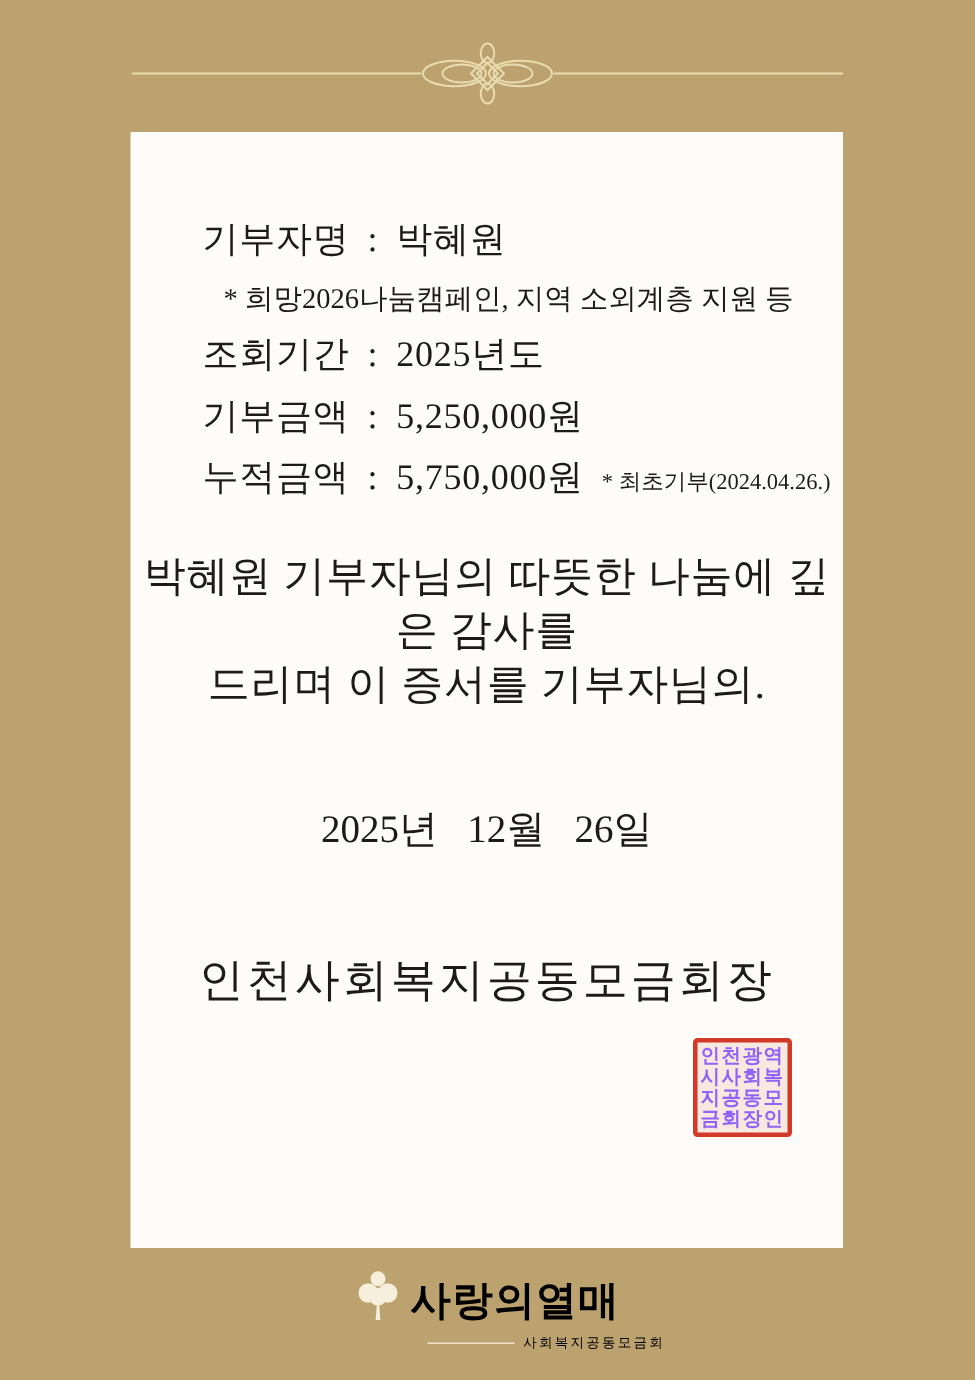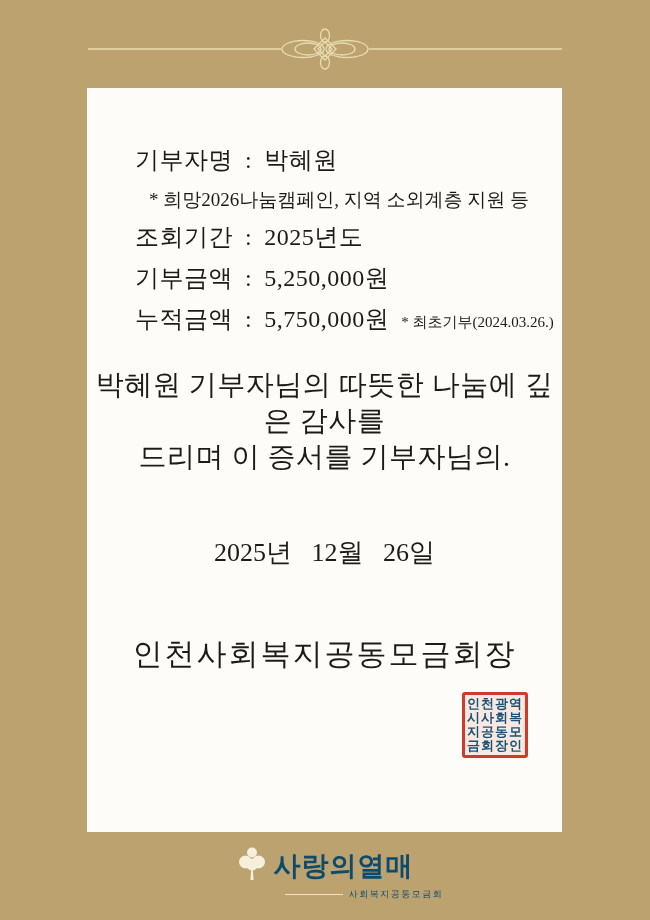--- a/index.html
+++ b/index.html
@@ -82,37 +82,37 @@
 
   .seal {
     position:absolute; z-index:1;
     left:375px; top:604px;
     width:56px; height:56px;
     border:3px solid #cf2f1e;
     border-radius:3px;
     background:#f8e7de;
     padding:2px;
     box-sizing:content-box;
-    color:#0c4a6e;
+    color:#8b5cf6;
     font-weight:bold;
     font-size:13px;
     line-height:14px;
     letter-spacing:1px;
     word-break:break-all;
     text-align:center;
     overflow:hidden;
     opacity:0.95;
   }
 
   
   .footer {
     position:absolute; top:845px; left:0;
     width:650px;
     display:flex; flex-direction:column; align-items:center;
-    color:#0c4a6e;
+    color:#000000;
     font-family:"Liberation Sans","DejaVu Sans",sans-serif;
   }
   .logo-row { display:flex; align-items:center; gap:7px; }
   .logo-name {
     font-weight:bold;
     font-size:27px;
     letter-spacing:1px;
   }
   .logo-sub-row {
     display:flex; align-items:center; gap:6px;
@@ -165,21 +165,21 @@
     <div class="field-row tight">
       <span>기부금액</span>
       <span class="field-sep">:</span>
       <span>5,250,000원</span>
     </div>
 
     <div class="field-row tight">
       <span>누적금액</span>
       <span class="field-sep">:</span>
       <span>5,750,000원</span>
-      <span class="inline-note">* 최초기부(2024.03.26.)</span>
+      <span class="inline-note">* 최초기부(2024.04.26.)</span>
     </div>
   </div>
 
   <div class="message">
     <div>박혜원 기부자님의 따뜻한 나눔에 깊은 감사를</div>
     <div>드리며 이 증서를 기부자님의.</div>
   </div>
 
   <div class="date-line">2025년   12월   26일</div>
 

